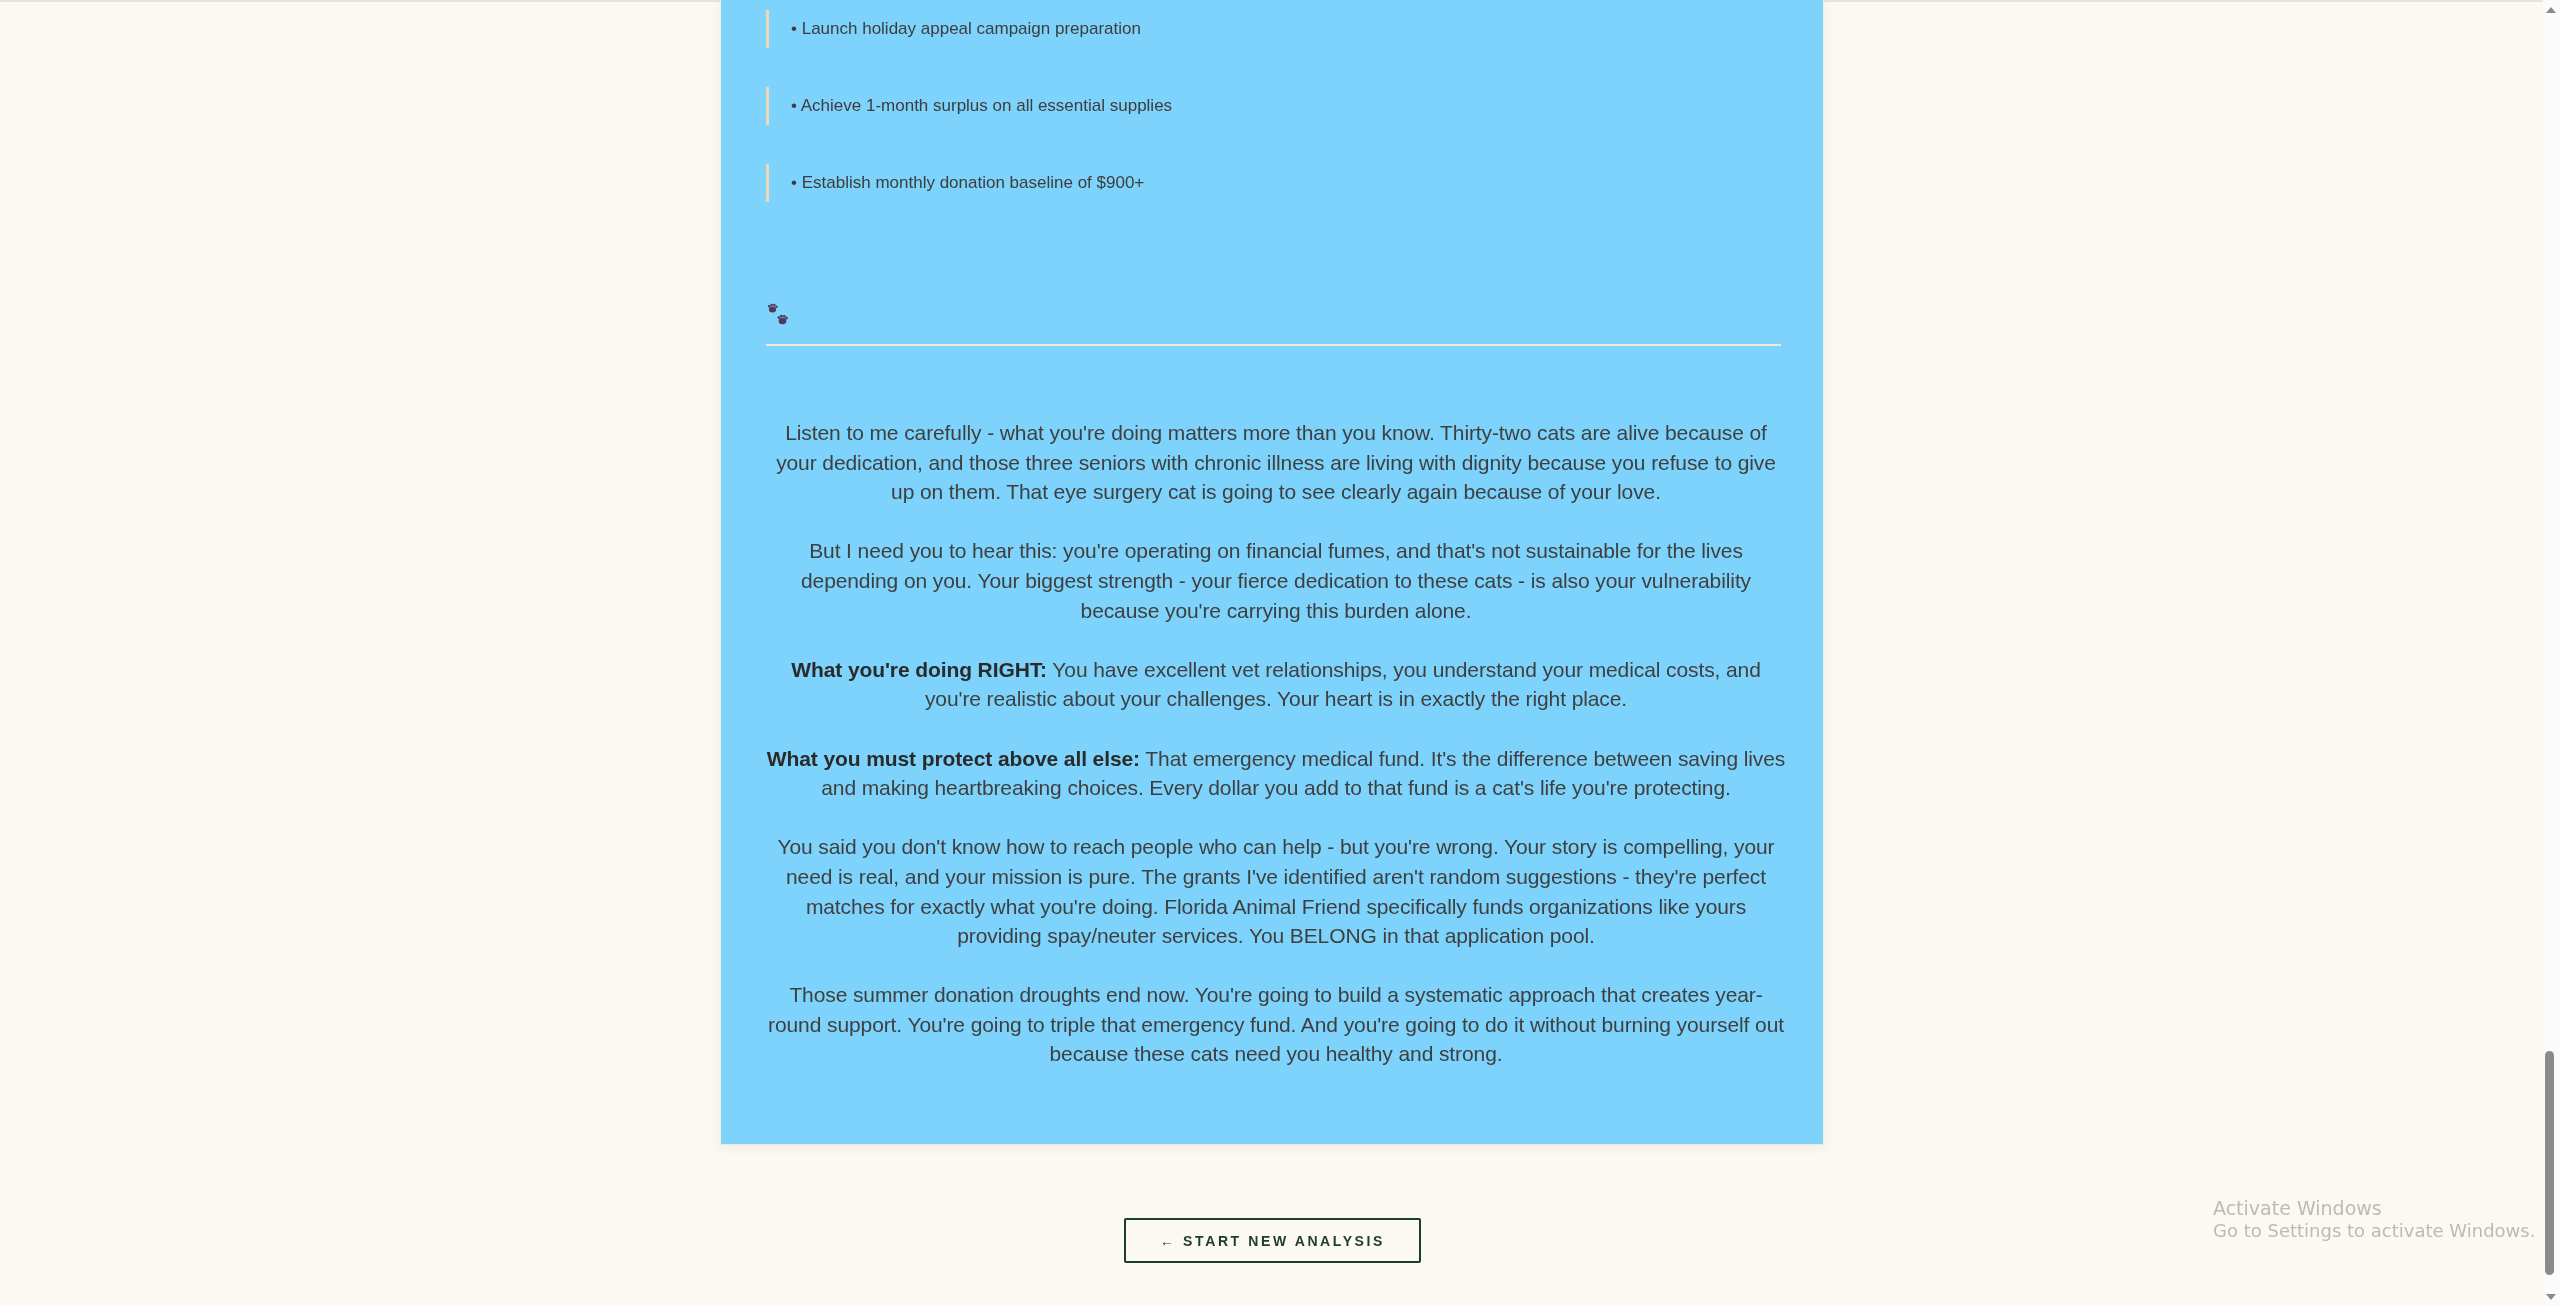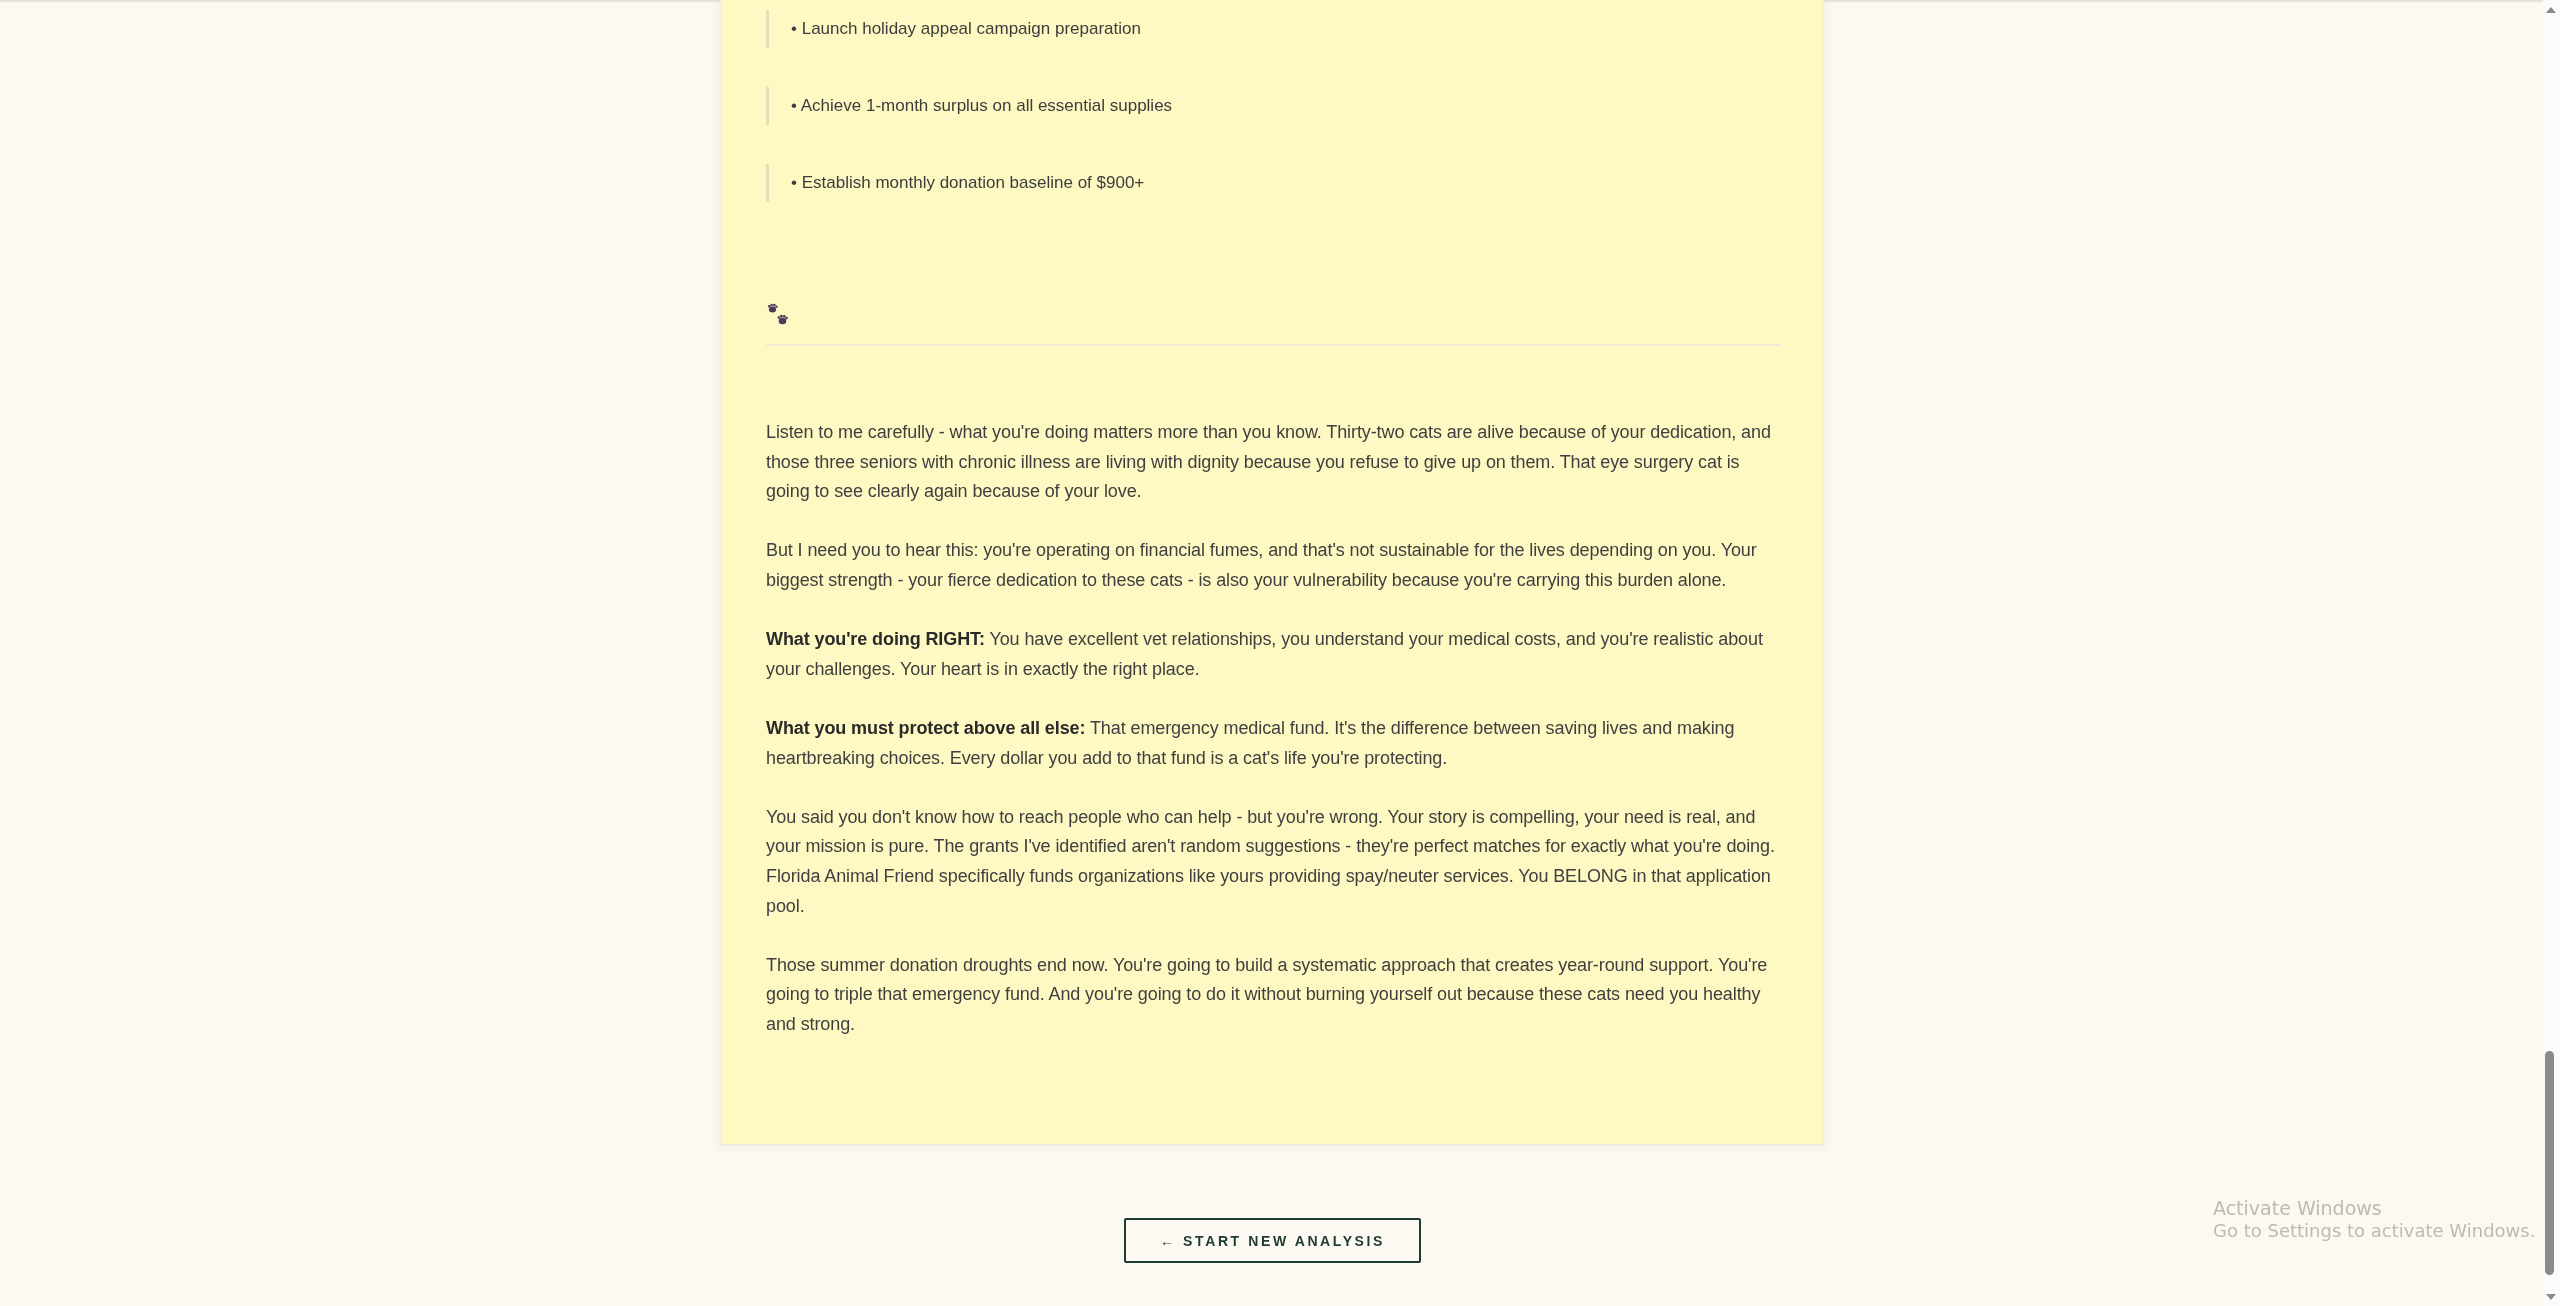--- a/index.html
+++ b/index.html
@@ -10,21 +10,21 @@
     color: #3f3f3f;
     position: relative;
   }
   .top-edge {
     position: absolute; left: 0; top: 0; width: 2543px; height: 2px;
     background: #e6e3df;
   }
   .card {
     position: absolute;
     left: 720px; top: 0; width: 1104px; height: 1145px;
-    background: #fef9c3;
+    background: #7dd3fc;
     box-shadow: 0 2px 10px rgba(120, 100, 70, 0.08);
     border-left: 1px solid #f3ece2;
     border-right: 1px solid #f3ece2;
     border-bottom: 1px solid #f1e9dd;
   }
   .goal-list { position: absolute; left: 45px; top: 10px; width: 1010px; }
   .goal-item {
     height: 38px;
     border-left: 3px solid #ecd9b8;
     padding-left: 22px;
@@ -47,25 +47,26 @@
     font-weight: bold;
     font-size: 24px;
     color: #1a3a35;
     letter-spacing: -0.6px;
     line-height: 40px;
   }
   .assessment {
     position: absolute; left: 45px; top: 418px; width: 1020px;
   }
   .assessment p {
-    font-size: 18px;
+    font-size: 21px;
     line-height: 29.6px;
     color: #3f3f3f;
     margin-bottom: 29.6px;
     letter-spacing: -0.1px;
+    text-align: center;
   }
   .assessment b { color: #2a2a2a; font-weight: bold; }
   .start-button {
     position: absolute;
     left: 1124px; top: 1218px; width: 297px; height: 45px;
     border: 2px solid #1e3b30;
     border-radius: 2px;
     background: transparent;
     color: #1e3b30;
     font-family: "Liberation Sans", sans-serif;

